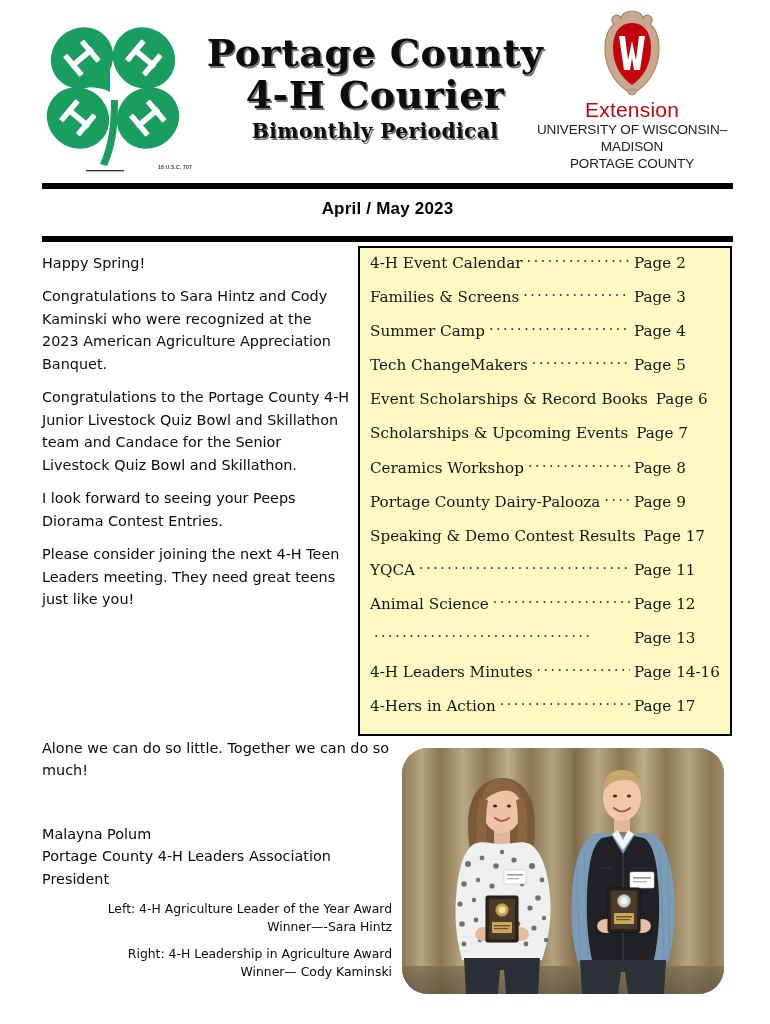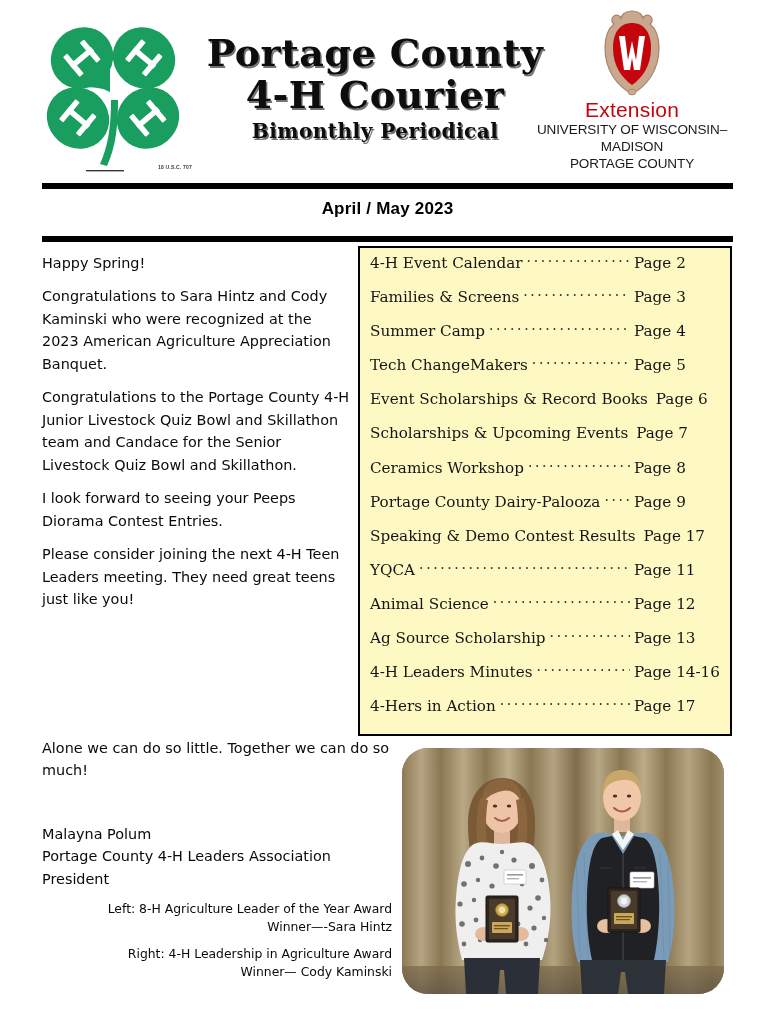--- a/index.html
+++ b/index.html
@@ -295,21 +295,21 @@
 
 <p id="wide-para">Alone we can do so little.  Together we can do so much!</p>
 
 <div id="signature-block" style="position:absolute;left:42px;top:806px;width:350px;">
   <div class="sig-line">Malayna Polum</div>
   <div class="sig-line">Portage County 4-H Leaders Association</div>
   <div class="sig-line">President</div>
 </div>
 
 <div id="photo-captions">
-  <p class="caption-para">Left: 8-H Agriculture Leader of the Year Award Winner—-Sara Hintz</p>
+  <p class="caption-para">Left: 4-H Agriculture Leader of the Year Award Winner—-Sara Hintz</p>
   <p class="caption-para">Right: 4-H Leadership in Agriculture Award Winner— Cody Kaminski</p>
 </div>
 
 <div id="toc-box">
 
 <div class="toc-row">
       <span class="toc-title">4-H Event Calendar</span>
       <span class="toc-dots">········································</span>
       <span class="toc-page">Page 2</span>
     </div>
@@ -357,21 +357,20 @@
       <span class="toc-title">YQCA</span>
       <span class="toc-dots">···························································</span>
       <span class="toc-page">Page 11</span>
     </div>
     <div class="toc-row">
       <span class="toc-title">Animal Science</span>
       <span class="toc-dots">·············································</span>
       <span class="toc-page">Page 12</span>
     </div>
     <div class="toc-row">
-      <span class="toc-title">Ag Source Scholarship</span>
       <span class="toc-dots">·······························</span>
       <span class="toc-page">Page 13</span>
     </div>
     <div class="toc-row">
       <span class="toc-title">4-H Leaders Minutes</span>
       <span class="toc-dots">································</span>
       <span class="toc-page">Page 14-16</span>
     </div>
     <div class="toc-row">
       <span class="toc-title">4-Hers in Action</span>

